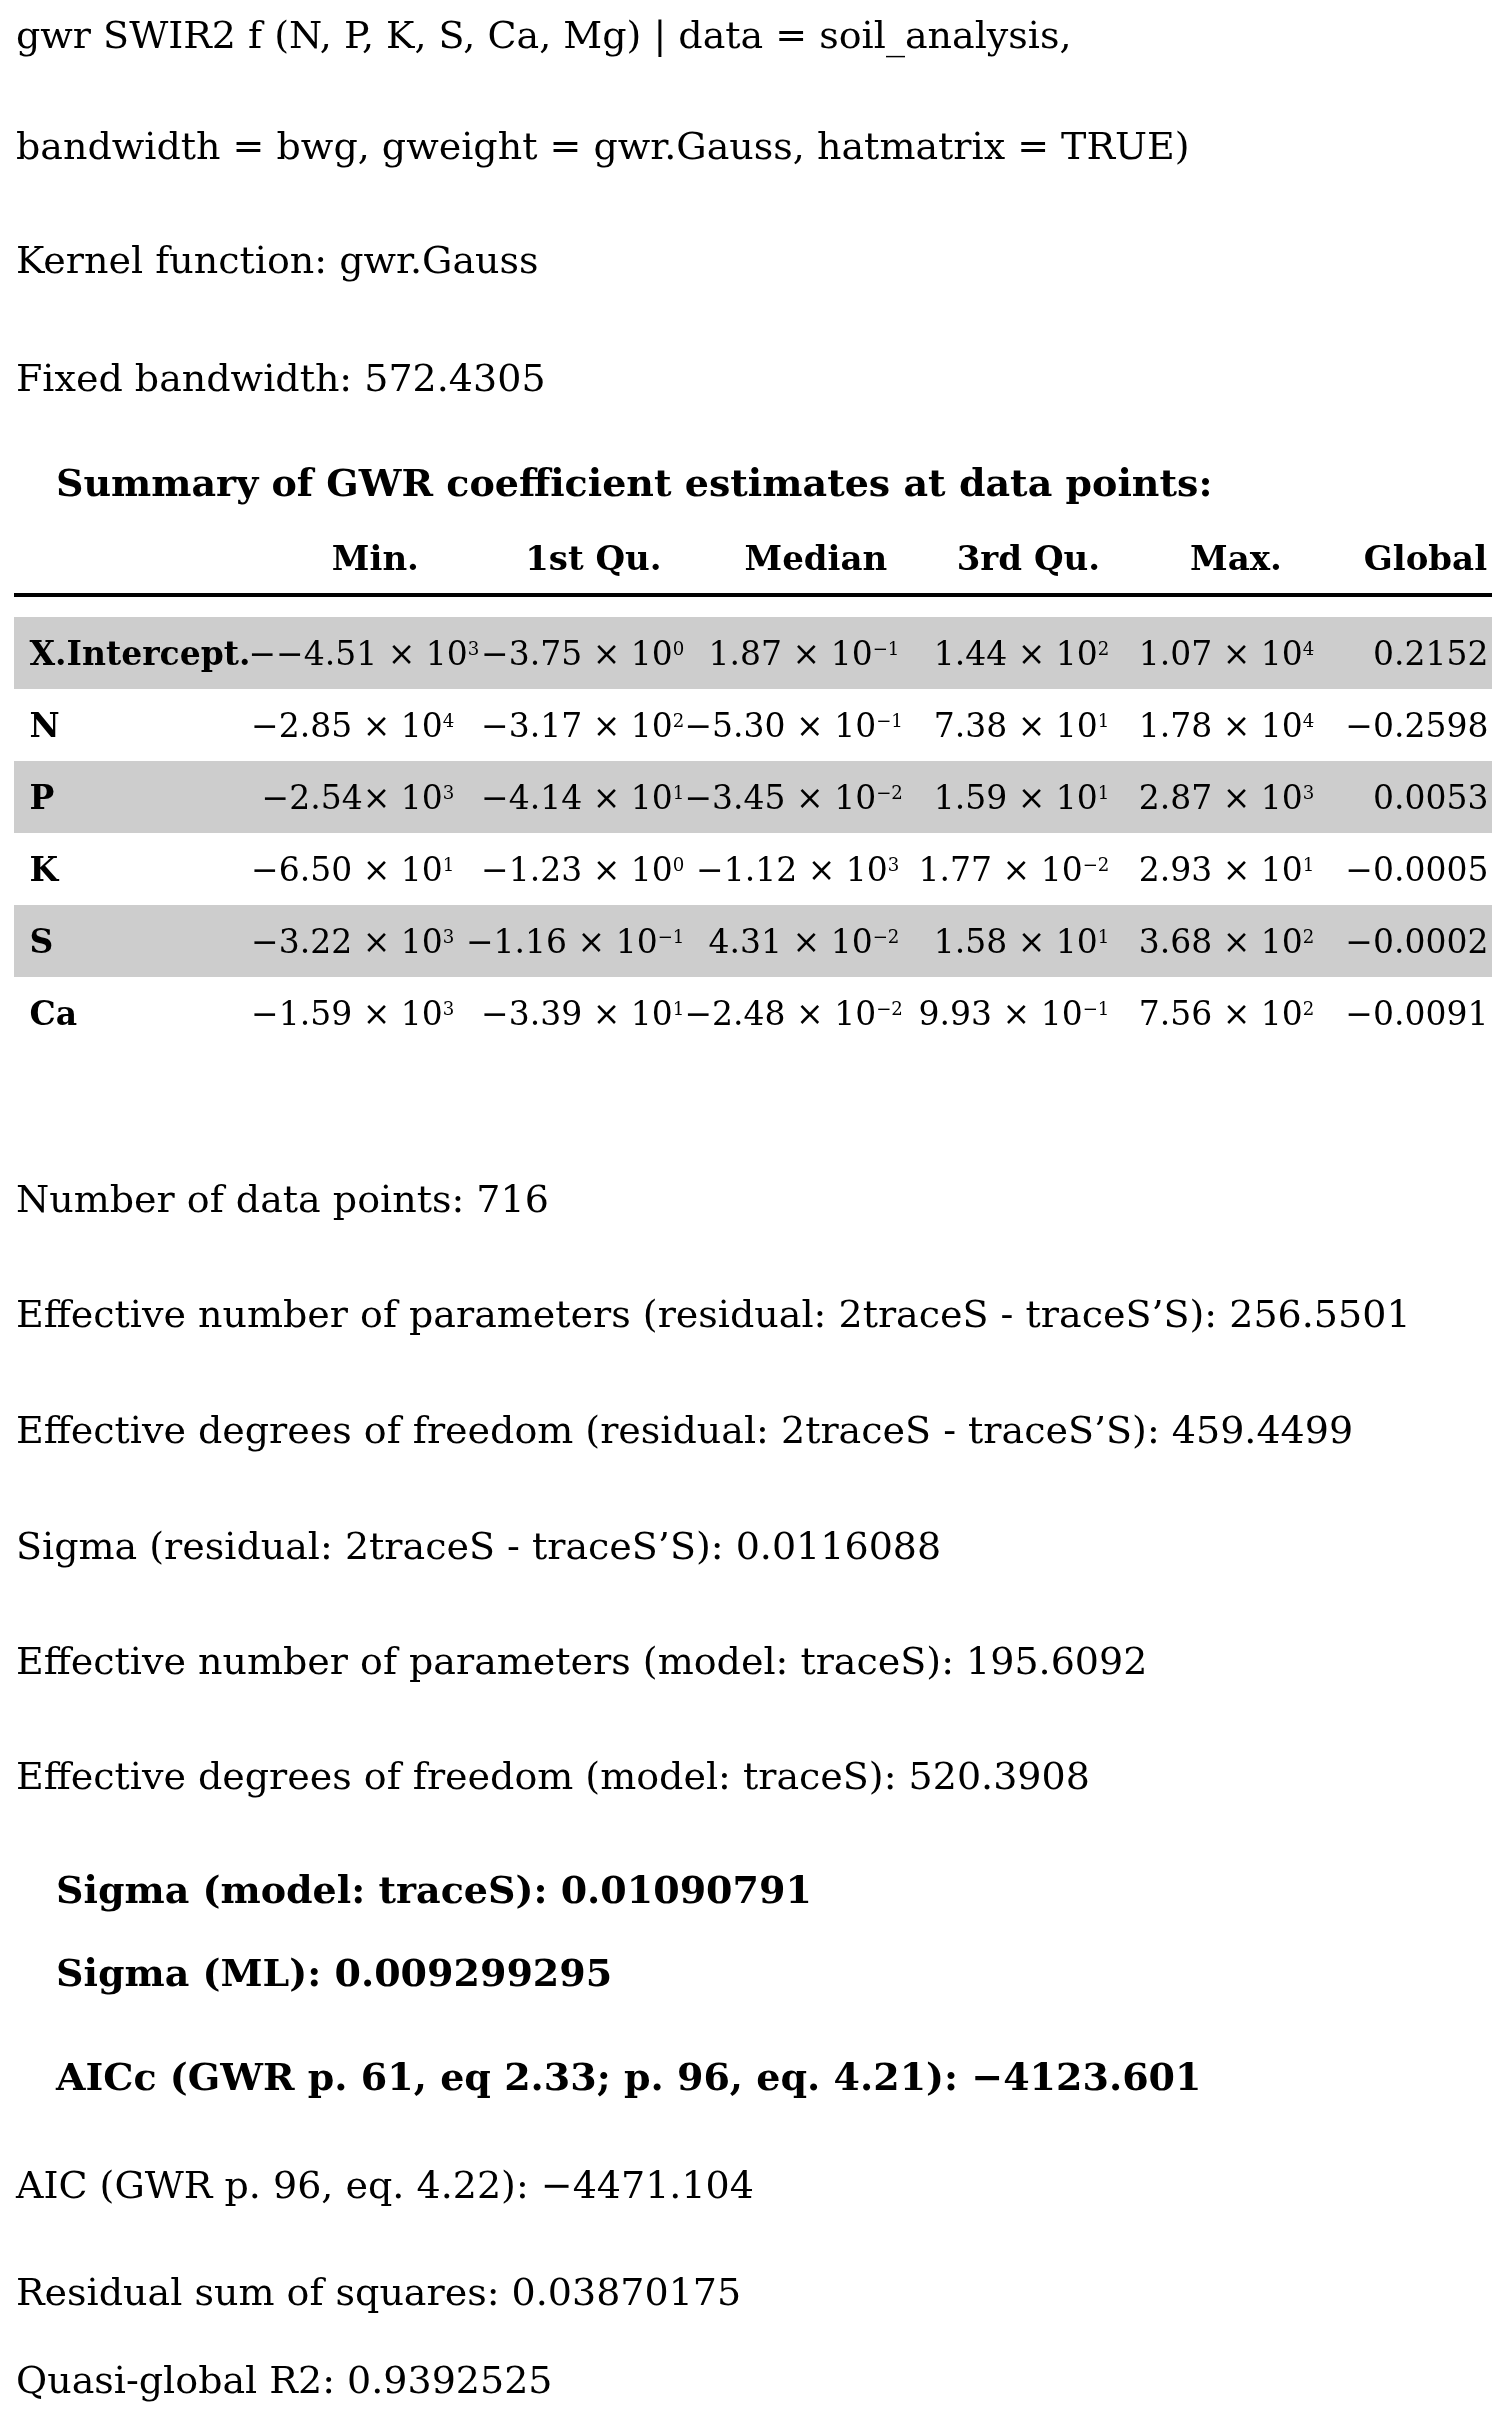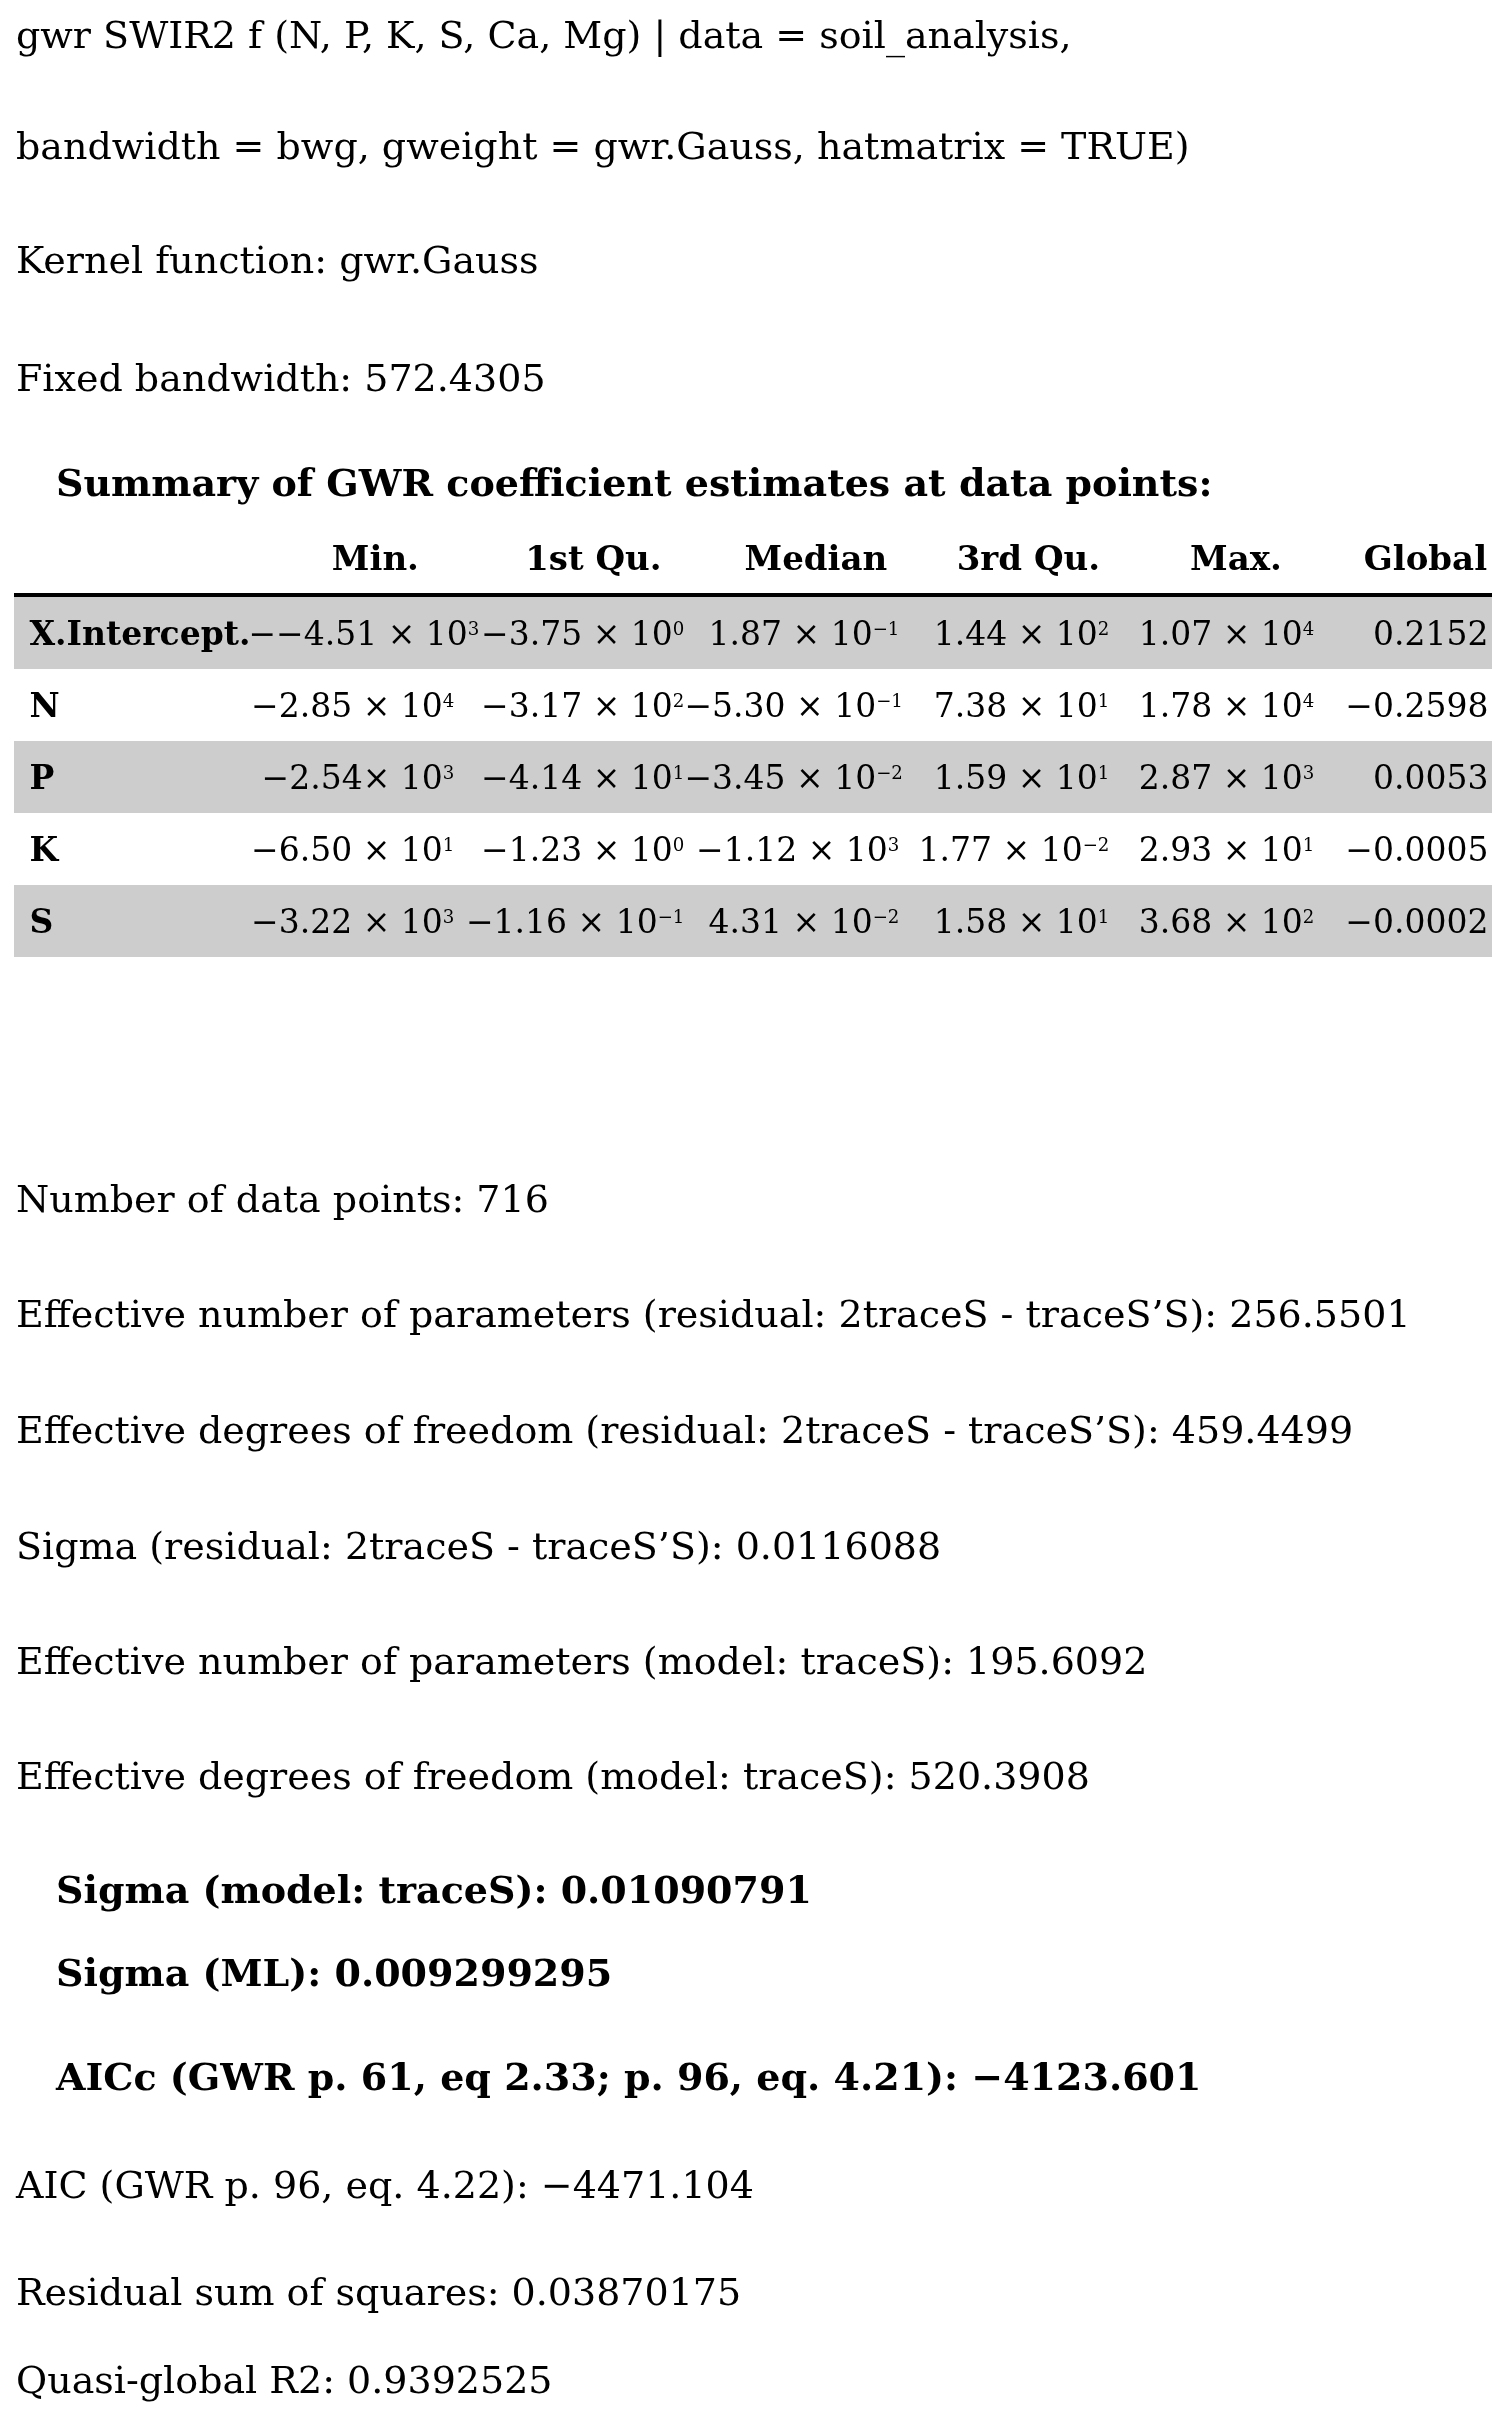--- a/index.html
+++ b/index.html
@@ -88,21 +88,21 @@
     <div class="hcell c0"></div>
     <div class="hcell c1"><span>Min.</span></div>
     <div class="hcell c2"><span>1st Qu.</span></div>
     <div class="hcell c3"><span>Median</span></div>
     <div class="hcell c4"><span>3rd Qu.</span></div>
     <div class="hcell c5"><span>Max.</span></div>
     <div class="hcell c6"><span>Global</span></div>
   </div>
   <div class="rule" style="background: rgb(0, 0, 0);"></div>
   <div class="rows">
-      <div class="trow shaded" style="background: rgb(205, 205, 205);">
+      <div class="trow shaded" style="background: rgb(205, 205, 205); margin-top: 20px;">
         <div class="cell label c0">X.Intercept.</div>
         <div class="cell c1">−−4.51 × 10<sup>3</sup></div>
         <div class="cell c2">−3.75 × 10<sup>0</sup></div>
         <div class="cell c3">1.87 × 10<sup>−1</sup></div>
         <div class="cell c4">1.44 × 10<sup>2</sup></div>
         <div class="cell c5">1.07 × 10<sup>4</sup></div>
         <div class="cell c6">0.2152</div>
       </div>
       <div class="trow">
         <div class="cell label c0">N</div>
@@ -133,20 +133,29 @@
       </div>
       <div class="trow shaded" style="background: rgb(205, 205, 205);">
         <div class="cell label c0">S</div>
         <div class="cell c1">−3.22 × 10<sup>3</sup></div>
         <div class="cell c2">−1.16 × 10<sup>−1</sup></div>
         <div class="cell c3">4.31 × 10<sup>−2</sup></div>
         <div class="cell c4">1.58 × 10<sup>1</sup></div>
         <div class="cell c5">3.68 × 10<sup>2</sup></div>
         <div class="cell c6">−0.0002</div>
       </div>
+      <div class="trow">
+        <div class="cell label c0">Ca</div>
+        <div class="cell c1">−1.59 × 10<sup>3</sup></div>
+        <div class="cell c2">−3.39 × 10<sup>1</sup></div>
+        <div class="cell c3">−2.48 × 10<sup>−2</sup></div>
+        <div class="cell c4">9.93 × 10<sup>−1</sup></div>
+        <div class="cell c5">7.56 × 10<sup>2</sup></div>
+        <div class="cell c6">−0.0091</div>
+      </div>
     </div>
 
   <div class="line sline" style="top:1180px">Number of data points: 716</div>
   <div class="line sline" style="top:1295px">Effective number of parameters (residual: 2traceS - traceS’S): 256.5501</div>
   <div class="line sline" style="top:1411px">Effective degrees of freedom (residual: 2traceS - traceS’S): 459.4499</div>
   <div class="line sline" style="top:1527px">Sigma (residual: 2traceS - traceS’S): 0.0116088</div>
   <div class="line sline" style="top:1642px">Effective number of parameters (model: traceS): 195.6092</div>
   <div class="line sline" style="top:1757px">Effective degrees of freedom (model: traceS): 520.3908</div>
   <div class="line sline bold" style="top:1870px">Sigma (model: traceS): 0.01090791</div>
   <div class="line sline bold" style="top:1953px">Sigma (ML): 0.009299295</div>

